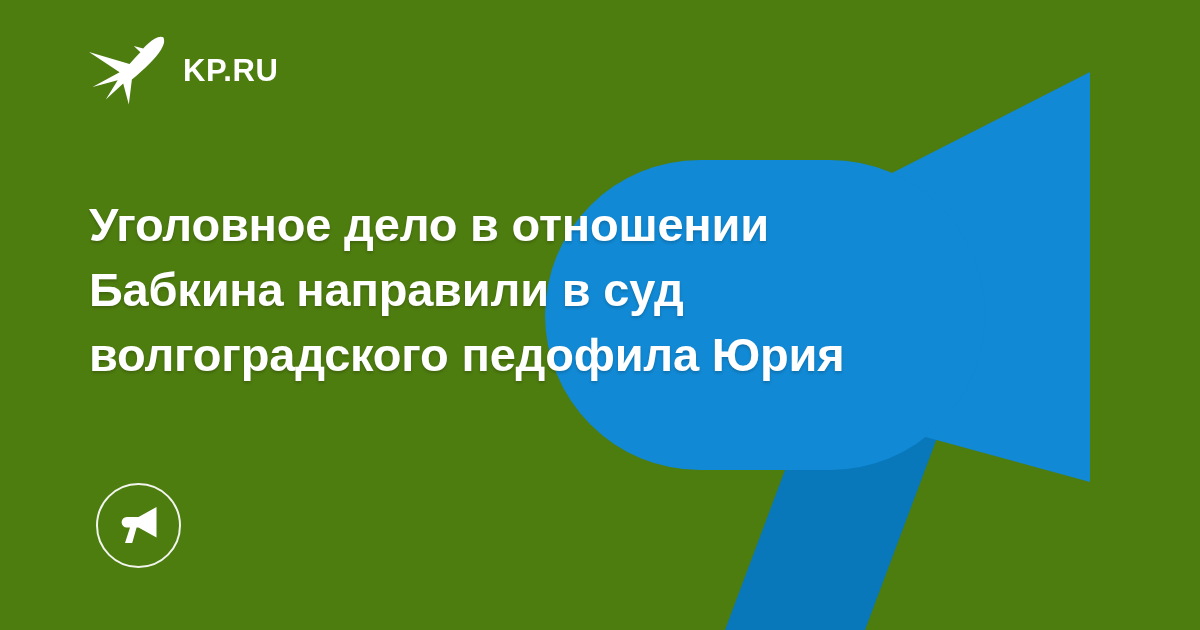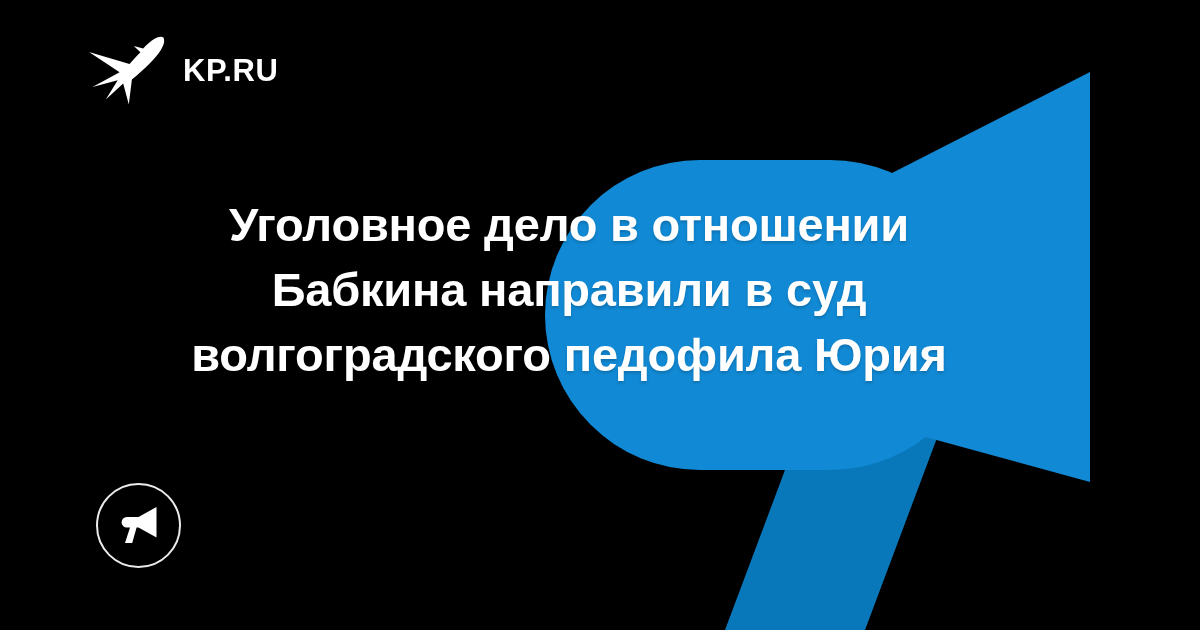--- a/index.html
+++ b/index.html
@@ -5,21 +5,21 @@
   * { margin:0; padding:0; box-sizing:border-box; }
   html, body {
     width:1200px; height:630px; overflow:hidden;
     background:#ffffff;
     font-family:"Liberation Sans","DejaVu Sans",sans-serif;
   }
 
   #card {
     position:relative;
     width:1200px; height:630px;
-    background:#000000;
+    background:#4d7c0f;
     overflow:hidden;
   }
 
   
   #watermark {
     position:absolute;
     inset:0;
     width:1200px; height:630px;
     pointer-events:none;
   }
@@ -50,21 +50,20 @@
     width:960px;
   }
   .headline-line {
     color:#ffffff;
     font-size:47px;
     font-weight:bold;
     line-height:65px;
     letter-spacing:-0.2px;
     white-space:nowrap;
     text-shadow:0 2px 3px rgba(0,0,0,0.18);
-    text-align:center;
   }
 
   
   #badge {
     position:absolute;
     left:96px; top:483px;
     width:85px; height:85px;
     border:2px solid rgba(255,255,255,0.92);
     border-radius:50%;
     display:flex;

